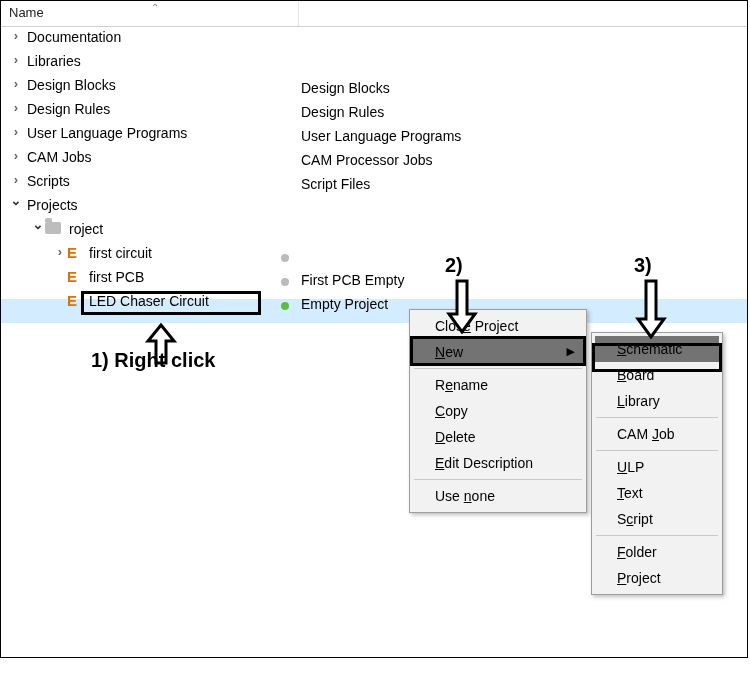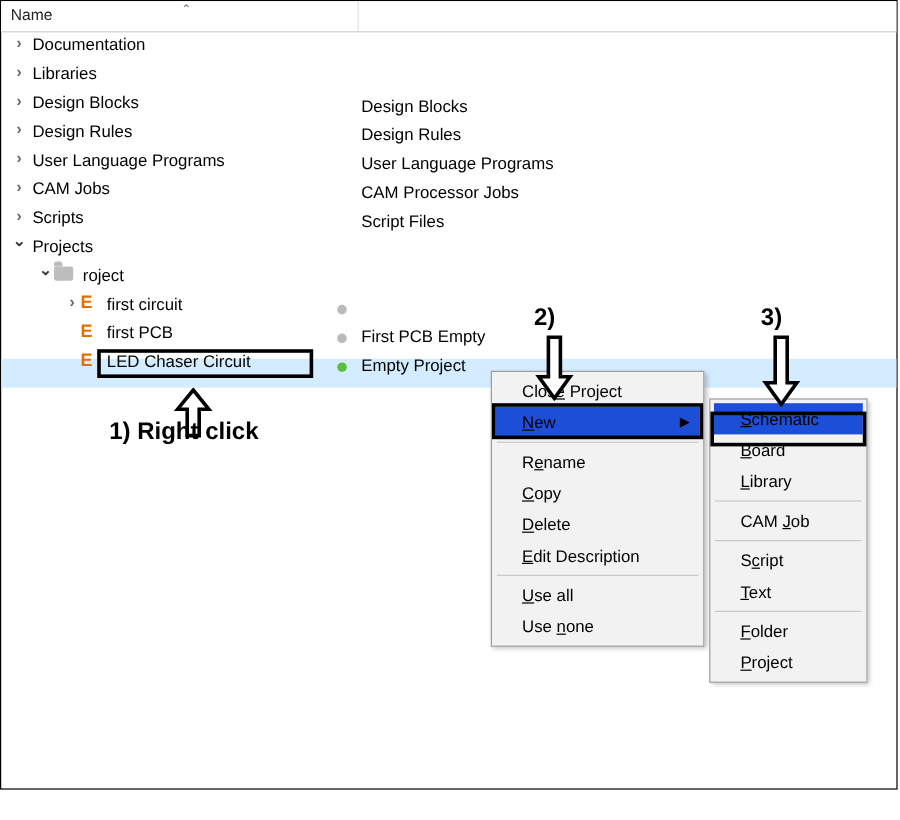--- a/index.html
+++ b/index.html
@@ -126,21 +126,21 @@
     padding: 3px;
     font-size: 14px;
     z-index: 10;
   }
   .ctxmenu .item {
     padding: 5px 30px 5px 22px;
     white-space: nowrap;
     position: relative;
     cursor: pointer;
   }
-  .ctxmenu .item.hovered { background: #1d4ed8; }
+  .ctxmenu .item.hovered { background: #737373; }
   .ctxmenu .sep { height: 1px; background: #c8c8c8; margin: 3px 1px; }
   .ctxmenu .arrow { position: absolute; right: 8px; top: 6px; font-size: 11px; }
   .ctxmenu .item .ul { text-decoration: underline; }
 
   .big-box { border: 3px solid #000; position: absolute; pointer-events: none; z-index: 20; }
 
   
   .anno-label {
     position: absolute;
     font-weight: 900;
@@ -250,35 +250,35 @@
 
   <div class="ctxmenu" style="left:408px; top:308px; width:178px;">
     <div class="item"><span></span>Clos<span class="ul">e</span> Project</div>
     <div class="item hovered"><span class="ul">N</span>ew<span class="arrow">▶</span></div>
     <div class="sep"></div>
     <div class="item">R<span class="ul">e</span>name</div>
     <div class="item"><span class="ul">C</span>opy</div>
     <div class="item"><span class="ul">D</span>elete</div>
     <div class="item"><span class="ul">E</span>dit Description</div>
     <div class="sep"></div>
-    <div class="item"><span class="ul">U</span>se all</div>
     <div class="item">Use <span class="ul">n</span>one</div>
   </div>
 
   <div class="big-box" style="left:409px; top:335px; width:176px; height:30px;"></div>
 
   <div class="ctxmenu" style="left:590px; top:331px; width:132px;">
     <div class="item hovered"><span class="ul">S</span>chematic</div>
     <div class="item"><span class="ul">B</span>oard</div>
     <div class="item"><span class="ul">L</span>ibrary</div>
     <div class="sep"></div>
     <div class="item">CAM <span class="ul">J</span>ob</div>
     <div class="sep"></div>
+    <div class="item"><span class="ul">U</span>LP</div>
+    <div class="item"><span class="ul">T</span>ext</div>
     <div class="item">S<span class="ul">c</span>ript</div>
-    <div class="item"><span class="ul">T</span>ext</div>
     <div class="sep"></div>
     <div class="item"><span class="ul">F</span>older</div>
     <div class="item"><span class="ul">P</span>roject</div>
   </div>
 
   <div class="big-box" style="left:591px; top:342px; width:130px; height:29px;"></div>
 
   <div class="anno-arrow" style="left:143px; top:322px;">
     <svg width="34" height="42" viewBox="0 0 34 42">
       <path d="M17 2 L30 18 L22 18 L22 40 L12 40 L12 18 L4 18 Z" fill="#fff" stroke="#000" stroke-width="3"></path>

